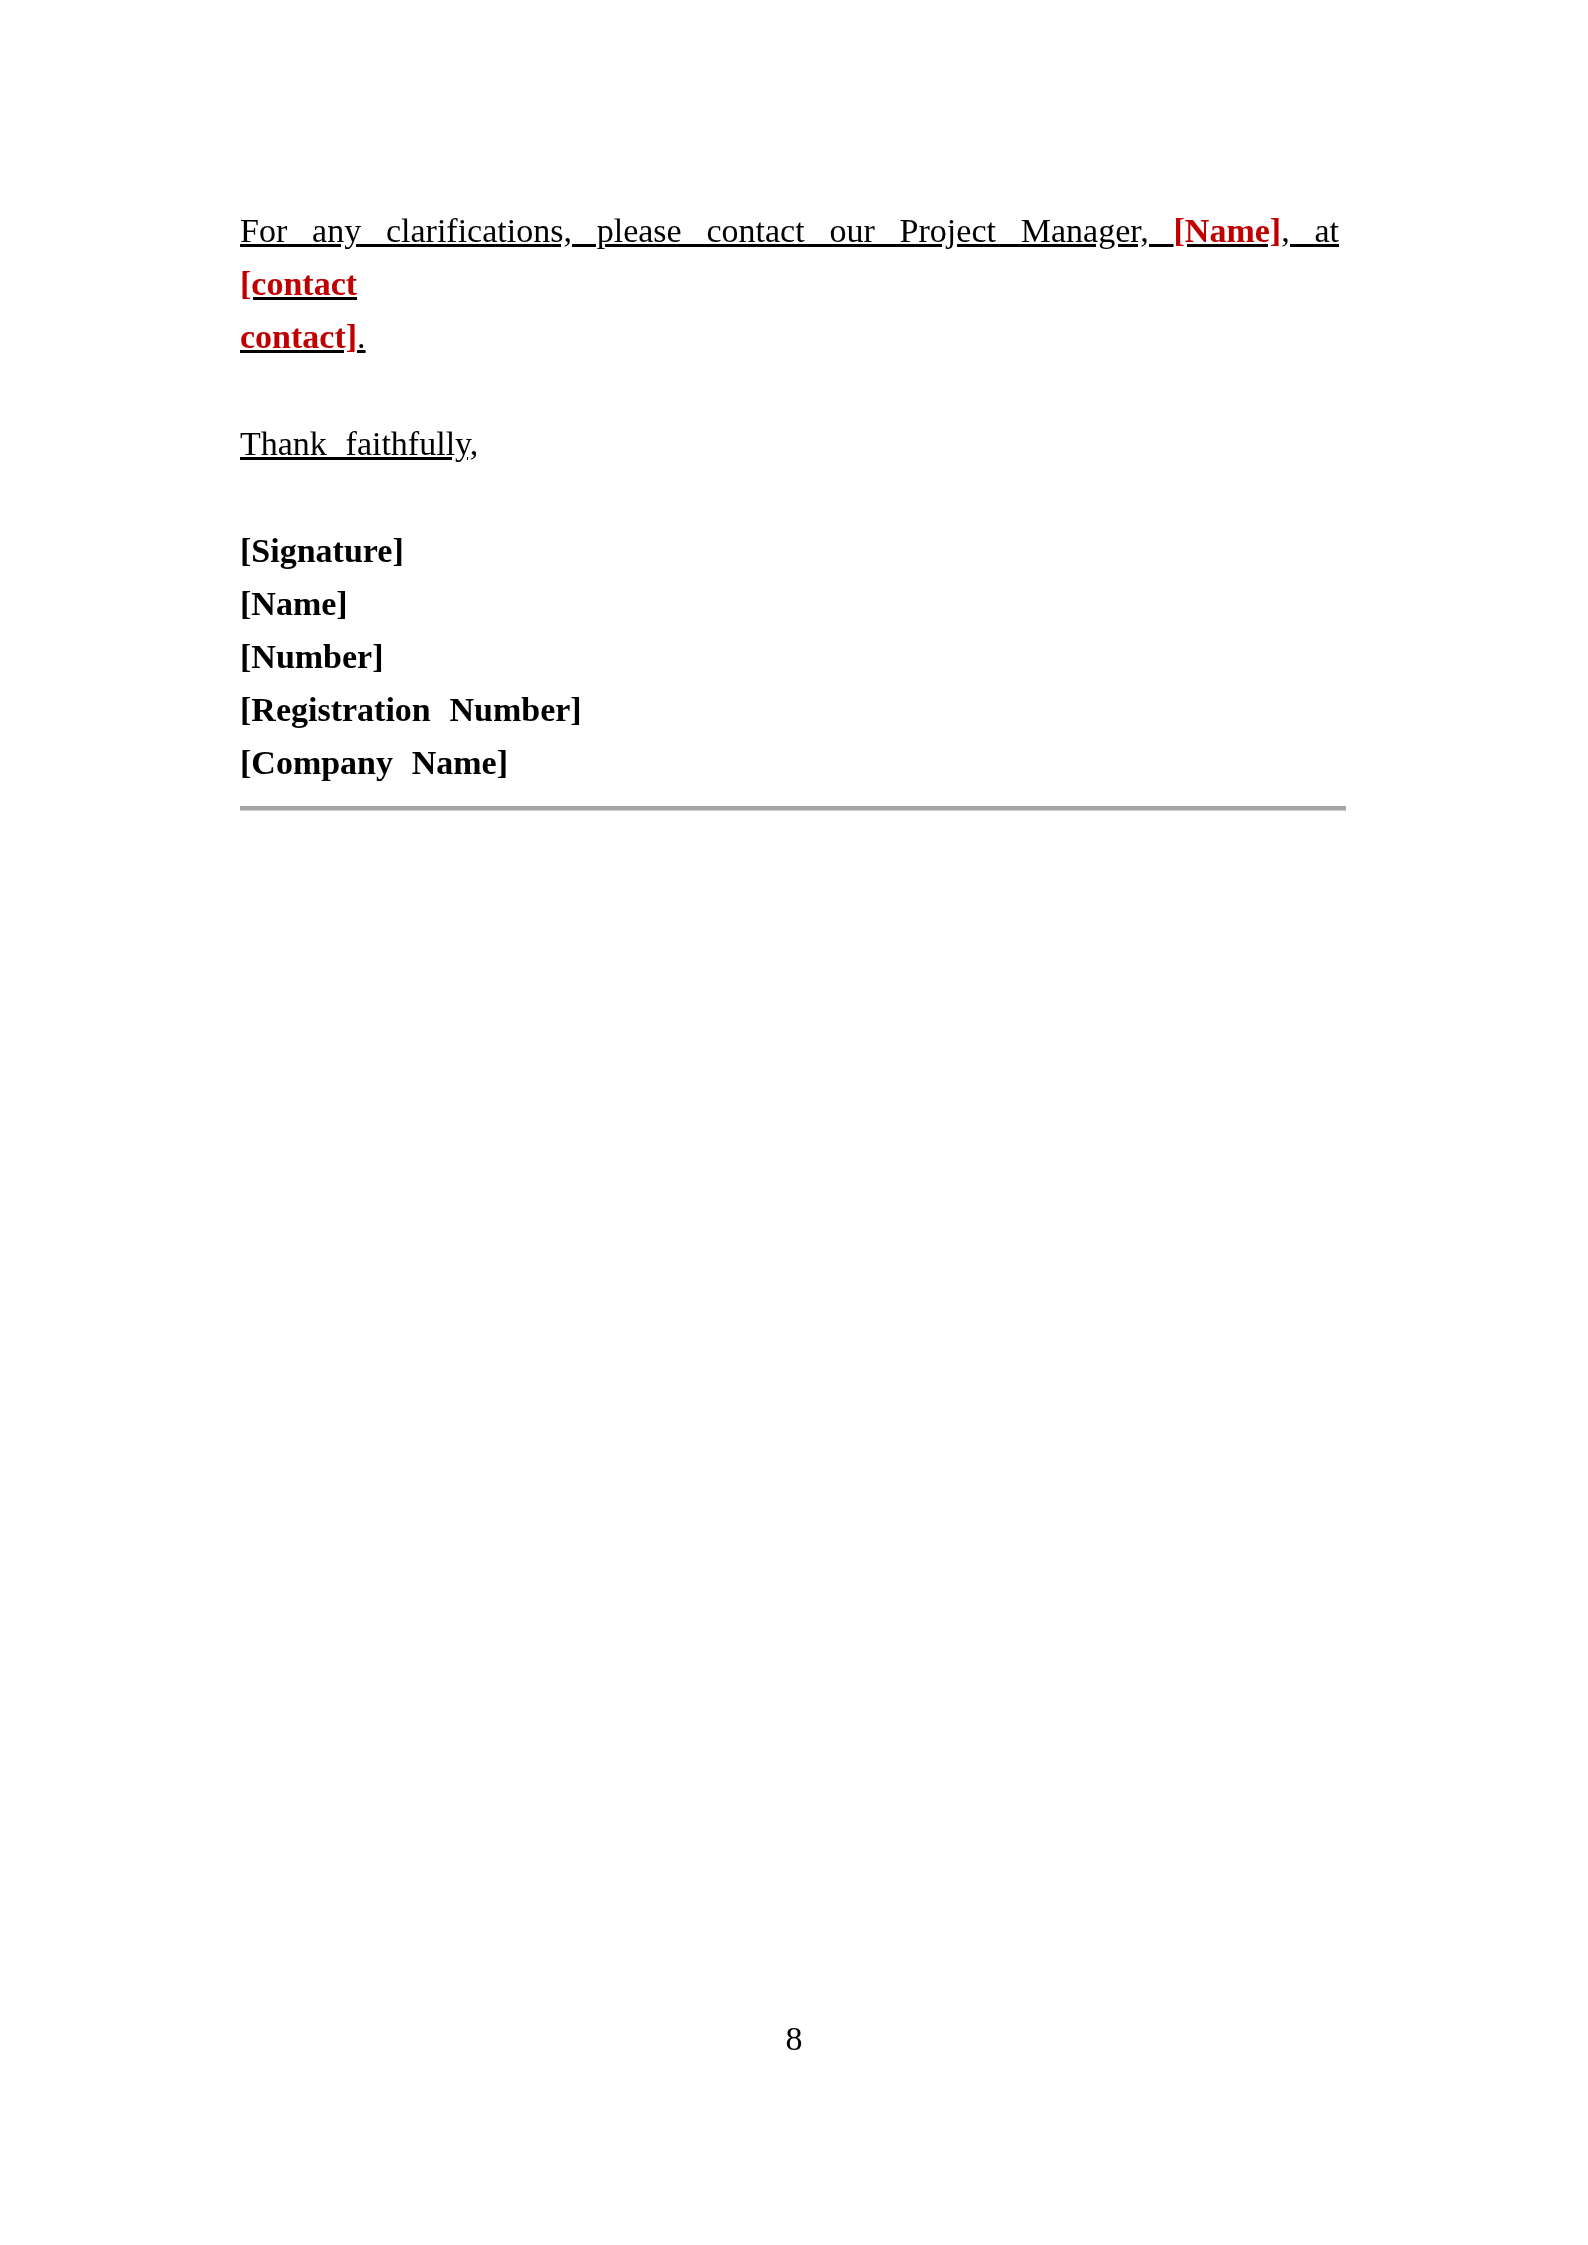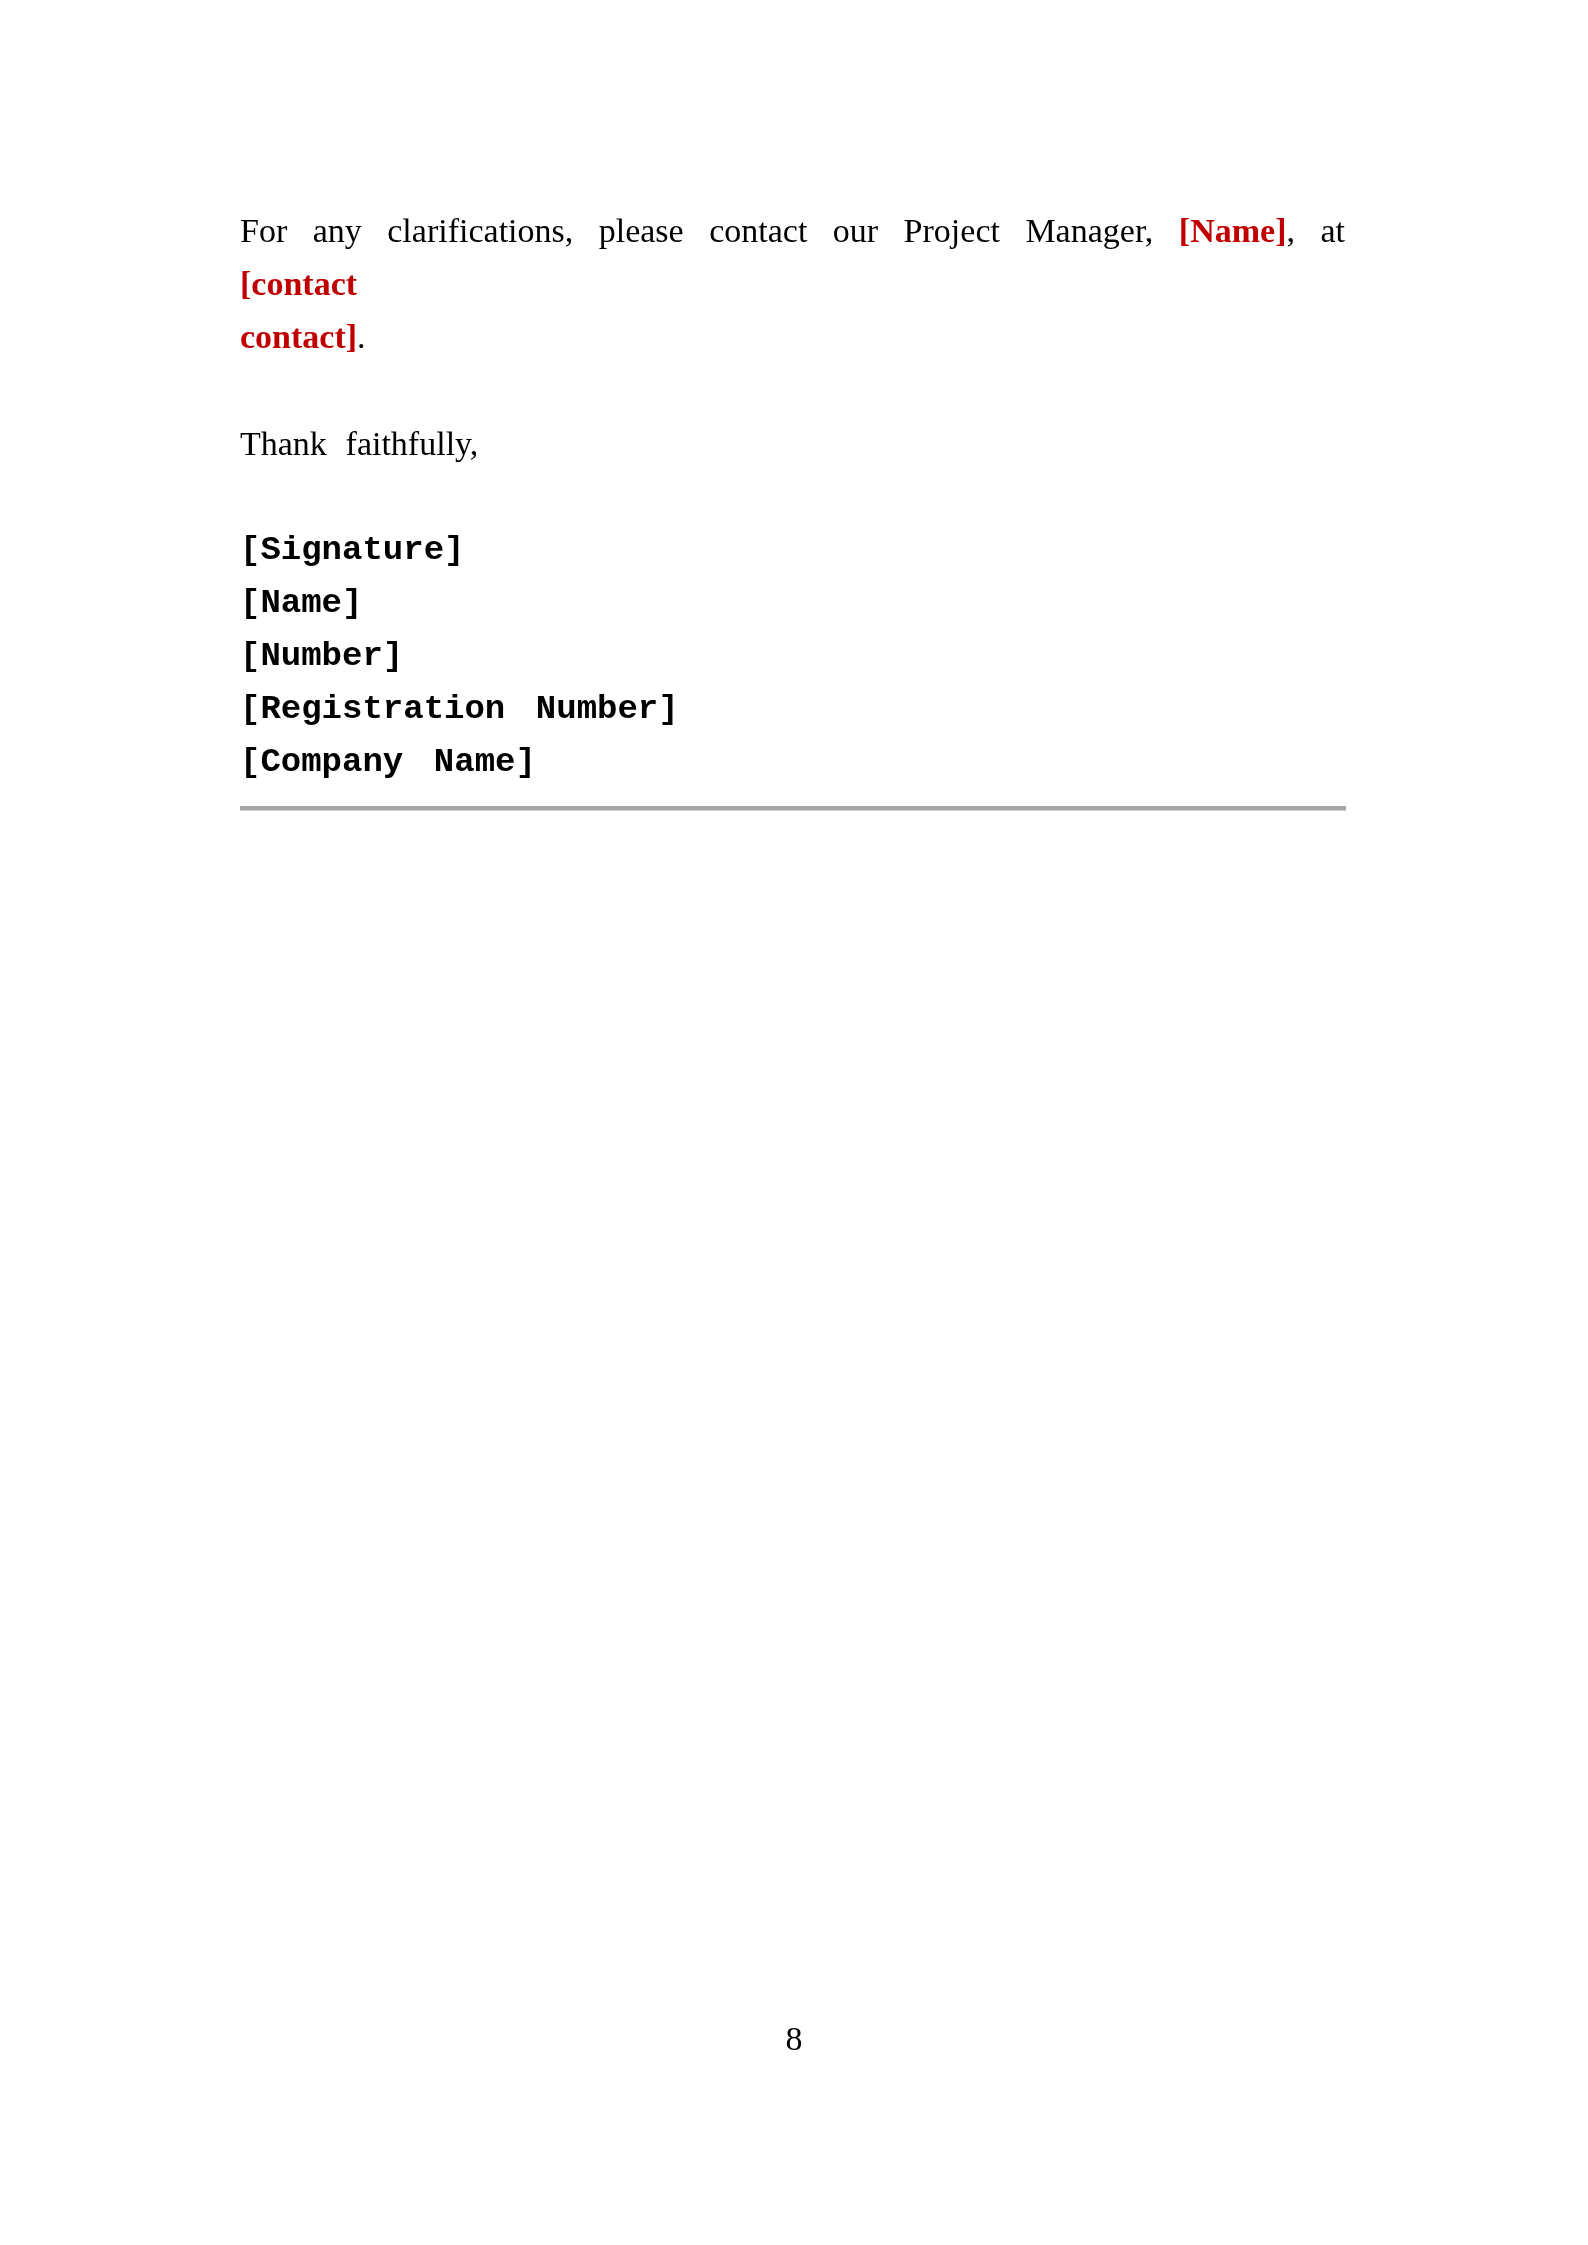--- a/index.html
+++ b/index.html
@@ -24,37 +24,37 @@
   .content {
     position: absolute;
     top: 204px;
     left: 240px;
     width: 1106px;
     font-size: 34px;
     line-height: 53px;
     word-spacing: 0.30em;
   }
   .para {
-    margin: 0 1px 54px 0;
+    margin: 0 7px 54px 0;
+    text-decoration: underline;
   }
   .justified-line {
     text-align: justify;
     text-align-last: justify;
   }
   .placeholder-red {
     color: var(--accent-red);
     font-weight: bold;
   }
   .signature-block {
     margin: 0;
   }
   .sig-line {
     font-weight: bold;
     line-height: 53px;
-    font-family: Liberation Mono, monospace;
   }
   .divider {
     margin-top: 17px;
     height: 5px;
     width: 1106px;
     background: var(--divider-gray);
     border-bottom: 1px solid #cfcfcf;
   }
   .page-number {
     position: absolute;

